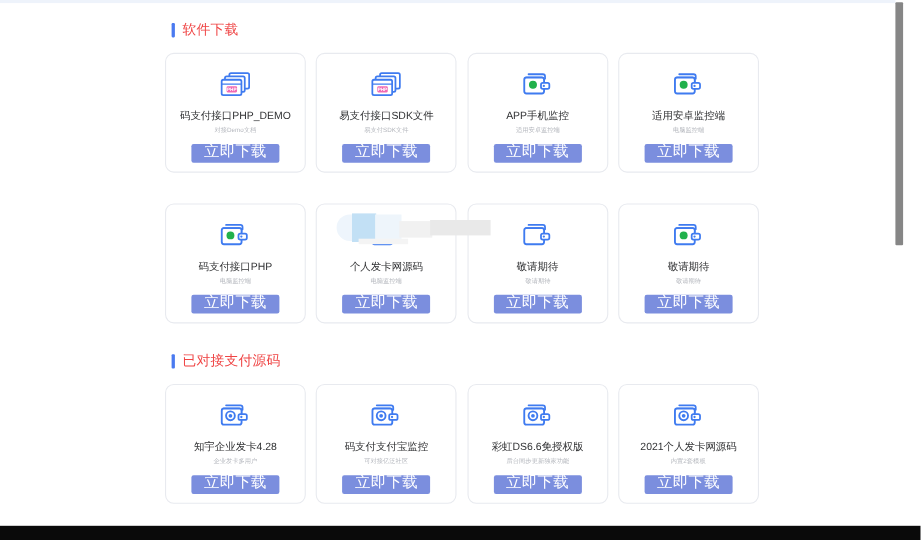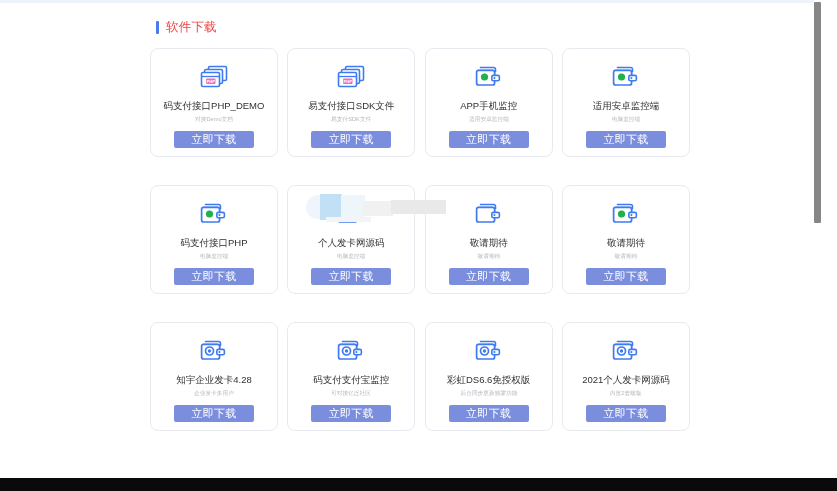--- a/index.html
+++ b/index.html
@@ -144,22 +144,22 @@
     margin-bottom: 8px;
     transform: scale(.95);
   }
   .card-btn {
     width: 80px;
     height: 17px;
     background: #7b8ede;
     border: none;
     border-radius: 2px;
     color: #ffffff;
-    font-size: 11px;
-    font-family: Liberation Sans, sans-serif;
+    font-size: 14px;
+    font-family: Liberation Mono, monospace;
     line-height: 17px;
     text-align: center;
     cursor: pointer;
     padding: 0;
     letter-spacing: .3px;
   }
 
   
   .broken-img {
     position: absolute;
@@ -352,20 +352,24 @@
               <rect x="7.4" y="12.1" width="6.2" height="1.8" fill="#22b14c"></rect>
     <rect x="17.8" y="11.4" width="7.6" height="5.4" rx="1.6" fill="#fff" stroke="#3f7bf0" stroke-width="1.6"></rect>
     <circle cx="20.4" cy="14.1" r="1.05" fill="#3f7bf0"></circle>
   </svg>
           </div>
        <div class="card-title">敬请期待</div>
        <div class="card-sub">敬请期待</div>
        <button class="card-btn">立即下载</button>
         </div>
       </div>
+      <div class="section-head">
+        <span class="section-bar"></span>
+       <span class="section-title">已对接支付源码</span>
+      </div>
       <div class="card-grid last">
         <div class="card">
           <div class="card-icon">
   <svg width="30" height="26" viewBox="0 0 30 26">
     <path d="M6.5 3.5 h13 a2 2 0 0 1 2 2 v2" fill="none" stroke="#3f7bf0" stroke-width="1.6" stroke-linecap="round"></path>
     <path d="M4 6.5 h14.5 a2 2 0 0 1 2 2 v1.5" fill="none" stroke="#3f7bf0" stroke-width="1.6" stroke-linecap="round"></path>
     <rect x="2.6" y="6.4" width="18" height="14.6" rx="2" fill="#fff" stroke="#3f7bf0" stroke-width="1.7"></rect>
     <circle cx="10.5" cy="13" r="4" fill="none" stroke="#3f7bf0" stroke-width="1.7"></circle>
               <circle cx="10.5" cy="13" r="1.7" fill="#3f7bf0"></circle>
     <rect x="17.8" y="11.4" width="7.6" height="5.4" rx="1.6" fill="#fff" stroke="#3f7bf0" stroke-width="1.6"></rect>

